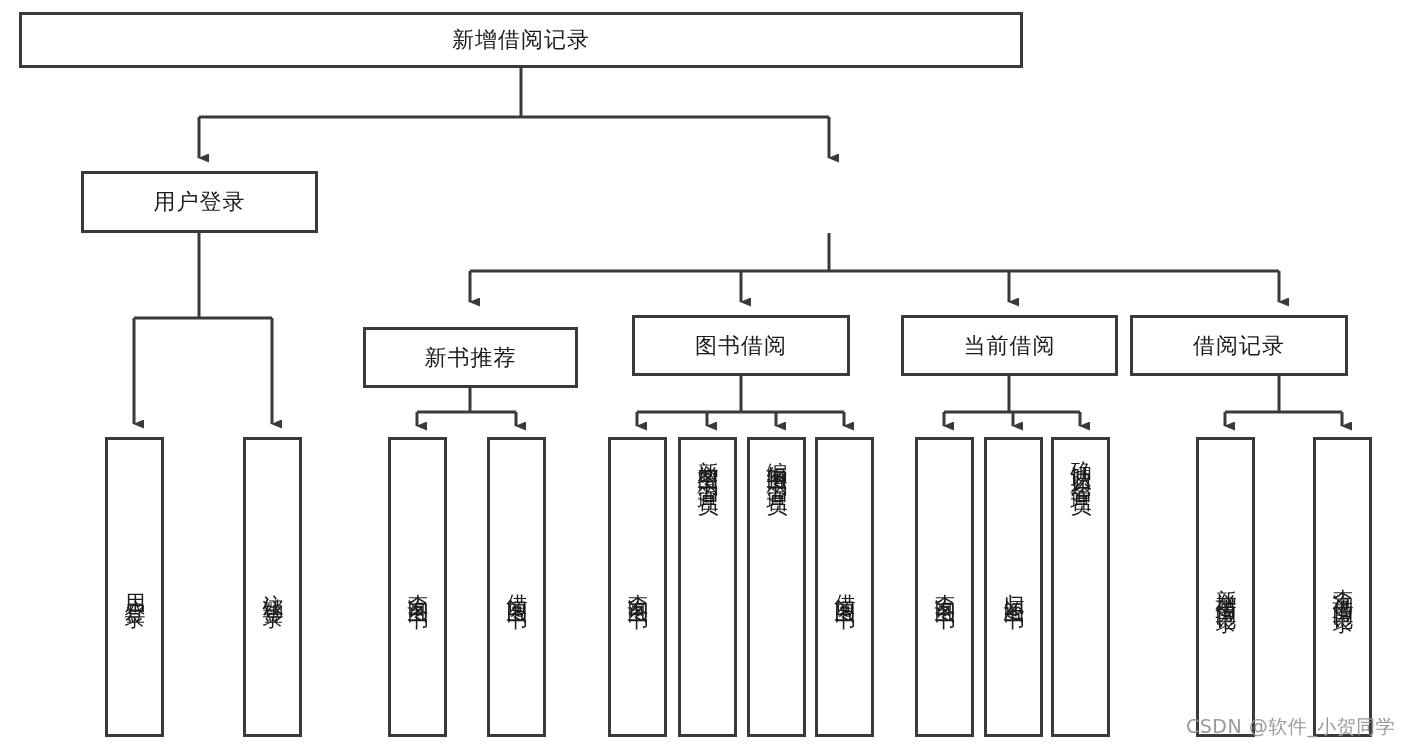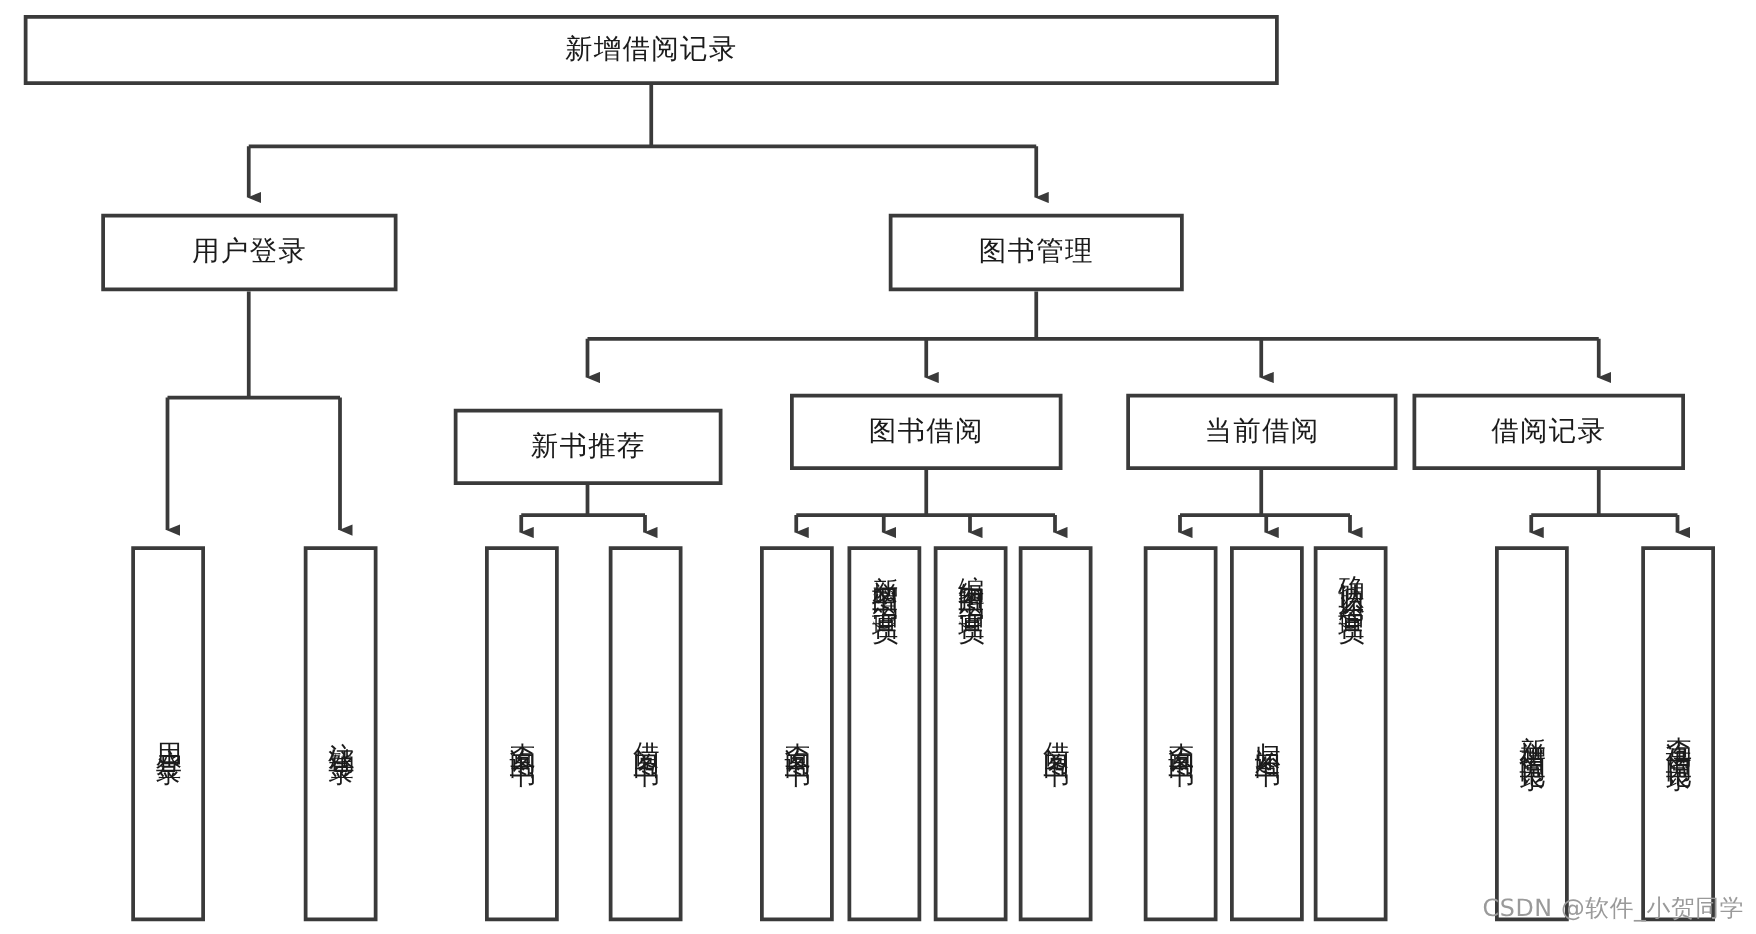--- a/index.html
+++ b/index.html
@@ -135,23 +135,20 @@
     </g>
   </svg>
 
   <div class="node" style="left:19px; top:12px; width:1004px; height:56px;">
     <span class="label">新增借阅记录</span>
   </div>
 
   <div class="node" style="left:81px; top:171px; width:237px; height:62px;">
     <span class="label">用户登录</span>
   </div>
-  <div class="node" style="left:711px; top:171px; width:236px; height:62px;">
-    <span class="label">图书管理</span>
-  </div>
 
   <div class="node" style="left:363px; top:315px; width:215px; height:61px;margin-top:12px;">
     <span class="label">新书推荐</span>
   </div>
   <div class="node" style="left:632px; top:315px; width:218px; height:61px;">
     <span class="label">图书借阅</span>
   </div>
   <div class="node" style="left:901px; top:315px; width:217px; height:61px;">
     <span class="label">当前借阅</span>
   </div>

